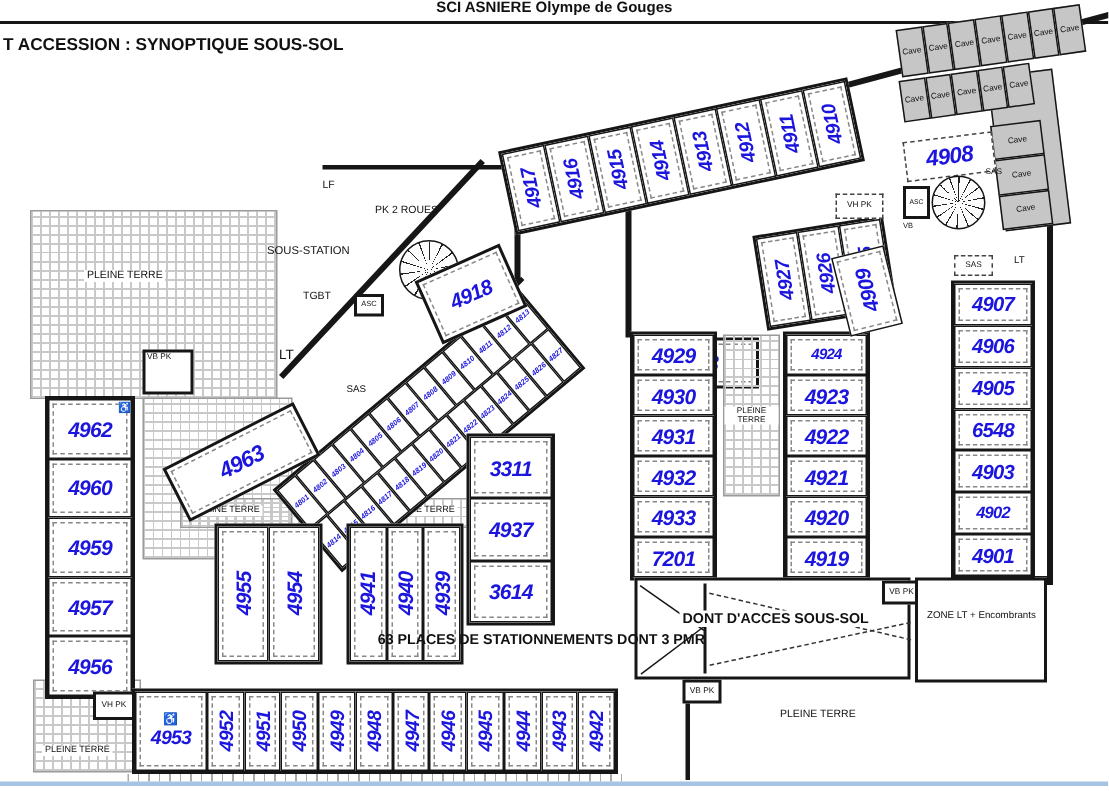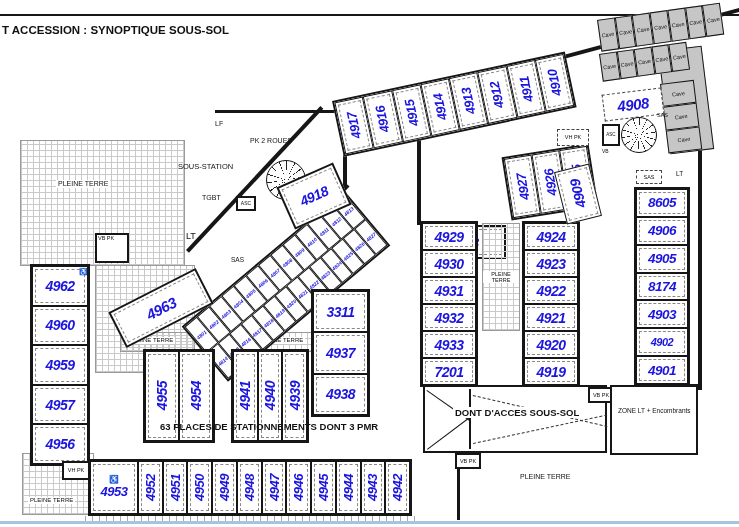--- a/index.html
+++ b/index.html
@@ -25,20 +25,21 @@
   .cavecell{background:#fff;border:1px solid #161616;flex:1;display:flex;align-items:center;justify-content:center;overflow:hidden}
   .cavenum{font-size:5px;color:#1b15dd;font-weight:700;font-style:italic}
   .stair{border-radius:50%;border:1.5px solid #161616;background:repeating-conic-gradient(from 0deg,#222 0 3deg,#fcfcfc 3deg 26deg);box-sizing:border-box}
   .cc{display:flex;align-items:center;justify-content:center;text-align:center}
 </style>
 </head>
 <body>
 
 <div id="canvas">
 
+  <div class="abs" style="left:0;top:2;width:739px;text-align:center;font-size:10px;font-weight:700">SCI ASNIERE Olympe de Gouges</div>
   <div class="wall" style="left:0;top:14px;width:739px;height:2px"></div>
   <div class="abs" style="left:2px;top:24px;font-size:11.5px;font-weight:700">T ACCESSION : SYNOPTIQUE SOUS-SOL</div>
 
   <div class="abs hatch" style="left:20px;top:140px;width:165px;height:126px"></div>
   <div class="abs hatch" style="left:95px;top:265px;width:100px;height:108px"></div>
   <div class="abs lbl lblbg" style="left:56px;top:180px">PLEINE TERRE</div>
   <div class="abs solidbox" style="left:95px;top:233px;width:34px;height:30px">
     <div class="lbl" style="font-size:5.5px;padding-left:1px">VB PK</div>
   </div>
   <div class="abs hatch" style="left:120px;top:332px;width:95px;height:20px"></div>
@@ -257,21 +258,21 @@
 
   <div class="abs col" style="left:311px;top:289px;width:59px;height:128px">
 
       <div class="spot">
         <span class="num" style="font-size:14px">3311</span>
       </div>
       <div class="spot">
         <span class="num" style="font-size:14px">4937</span>
       </div>
       <div class="spot">
-        <span class="num" style="font-size:14px">4938</span>
+        <span class="num" style="font-size:14px">3614</span>
       </div>
     </div>
 
   <div class="abs spot" style="left:420px;top:185px;width:86px;height:34px;border-width:2.5px">
     <span class="num" style="font-size:15px">4928</span>
   </div>
   <div class="abs row" style="left:506px;top:150px;width:88px;height:64px;transform:rotate(-9deg)">
 
   <div class="spot">
         <span class="num vnum" style="font-size:13px">4927</span>
@@ -300,21 +301,21 @@
       <div class="spot">
         <span class="num" style="font-size:14px">4933</span>
       </div>
       <div class="spot">
         <span class="num" style="font-size:14px">7201</span>
       </div>
     </div>
   <div class="abs col" style="left:522px;top:221px;width:58px;height:166px">
 
   <div class="spot">
-        <span class="num" style="font-size:14px">4924</span>
+        <span class="num" style="font-size:10px">4924</span>
       </div>
       <div class="spot">
         <span class="num" style="font-size:14px">4923</span>
       </div>
       <div class="spot">
         <span class="num" style="font-size:14px">4922</span>
       </div>
       <div class="spot">
         <span class="num" style="font-size:14px">4921</span>
       </div>
@@ -344,30 +345,30 @@
     <span class="lbl" style="font-size:5.5px">VB PK</span>
   </div>
 
   <div class="abs solidbox" style="left:610px;top:385px;width:88px;height:70px">
     <div class="abs lbl" style="left:6px;top:20px;font-size:6.5px">ZONE LT + Encombrants</div>
   </div>
 
   <div class="abs col" style="left:634px;top:187px;width:56px;height:199px">
 
   <div class="spot">
-        <span class="num" style="font-size:13.5px">8605</span>
+        <span class="num" style="font-size:13.5px">4907</span>
       </div>
       <div class="spot">
         <span class="num" style="font-size:13.5px">4906</span>
       </div>
       <div class="spot">
         <span class="num" style="font-size:13.5px">4905</span>
       </div>
       <div class="spot">
-        <span class="num" style="font-size:13.5px">8174</span>
+        <span class="num" style="font-size:13.5px">6548</span>
       </div>
       <div class="spot">
         <span class="num" style="font-size:13.5px">4903</span>
       </div>
       <div class="spot">
         <span class="num" style="font-size:11px">4902</span>
       </div>
       <div class="spot">
         <span class="num" style="font-size:13.5px">4901</span>
       </div>
@@ -472,18 +473,18 @@
   <div class="abs spot" style="left:283px;top:99px;width:62px;height:46px;transform:rotate(-24deg);border-width:2px">
     <span class="num" style="font-size:14px">4918</span>
   </div>
   <div class="abs spot" style="left:560px;top:47px;width:36px;height:54px;transform:rotate(-14deg)">
     <span class="num vnum" style="font-size:14px">4909</span>
   </div>
   <div class="abs dashedbox cc" style="left:557px;top:129px;width:32px;height:17px">
     <span class="lbl" style="font-size:5.5px">VH PK</span>
   </div>
 
-  <div class="abs" style="left:160px;top:421px;width:310px;text-align:left;font-size:9.5px;font-weight:700">63 PLACES DE STATIONNEMENTS DONT 3 PMR</div>
+  <div class="abs" style="left:160px;top:421px;width:310px;text-align:right;font-size:9.5px;font-weight:700">63 PLACES DE STATIONNEMENTS DONT 3 PMR</div>
 
   <div class="abs" style="left:85px;top:516px;width:330px;height:5px;background:repeating-linear-gradient(90deg,#aaa 0 1px,transparent 1px 7px)"></div>
   <div class="abs" style="left:0;top:521px;width:739px;height:2.5px;background:#a6c3e2"></div>
 
 </div>
 
 </body></html>

